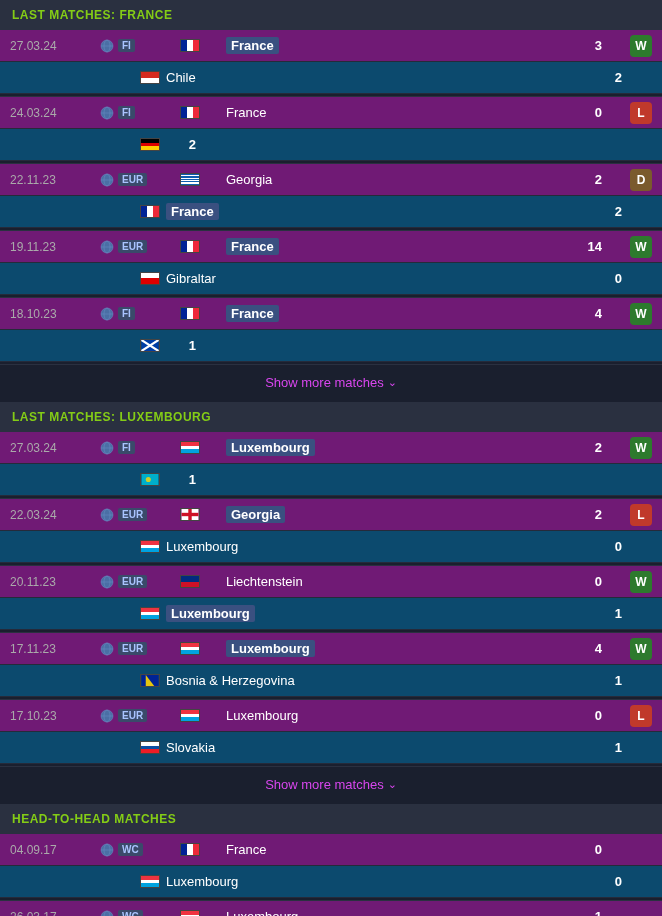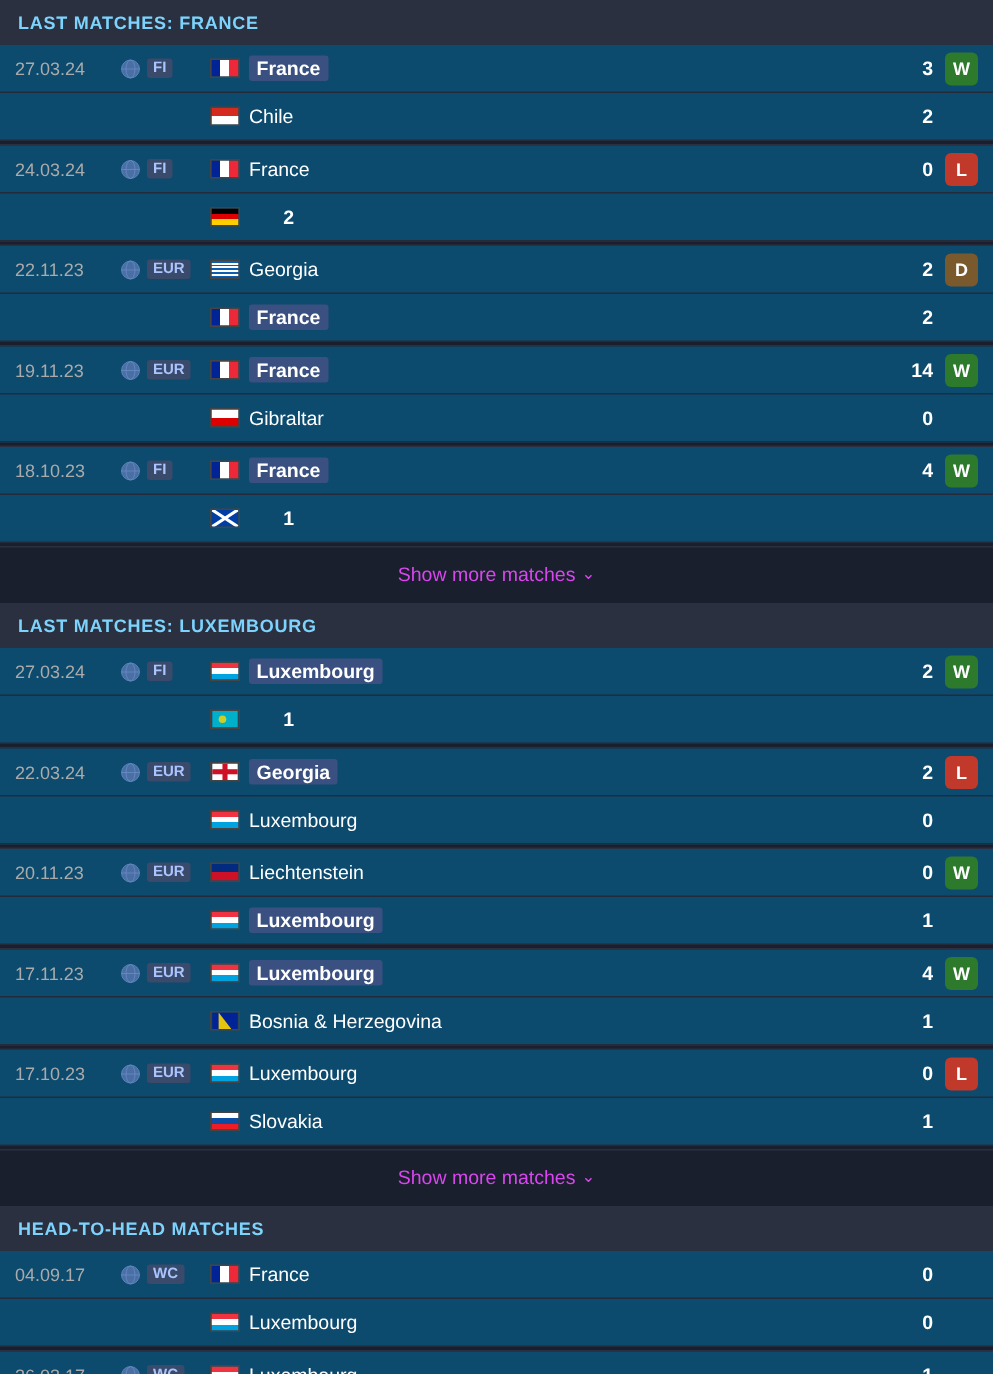--- a/index.html
+++ b/index.html
@@ -9,34 +9,35 @@
       font-family: Arial, sans-serif;
       font-size: 13px;
       width: 662px;
     }
 
     .section-header {
       background: #2a3040;
       padding: 8px 12px;
       font-size: 12px;
       font-weight: bold;
-      color: #7dd3fc;
+      color: #84cc16;
       letter-spacing: 0.5px;
     }
 
     .match-row {
       display: flex;
       align-items: center;
       padding: 0 10px;
       border-bottom: 1px solid #252a3a;
       min-height: 32px;
     }
 
     .match-row.team-row {
-      background: #0c4a6e;
+      background: #701a75;
+      gap: 20px;
     }
 
     .match-row.second-team {
       background: #0c4a6e;
       margin-bottom: 2px;
     }
 
     .match-group {
       border-bottom: 1px solid #2a3040;
     }

